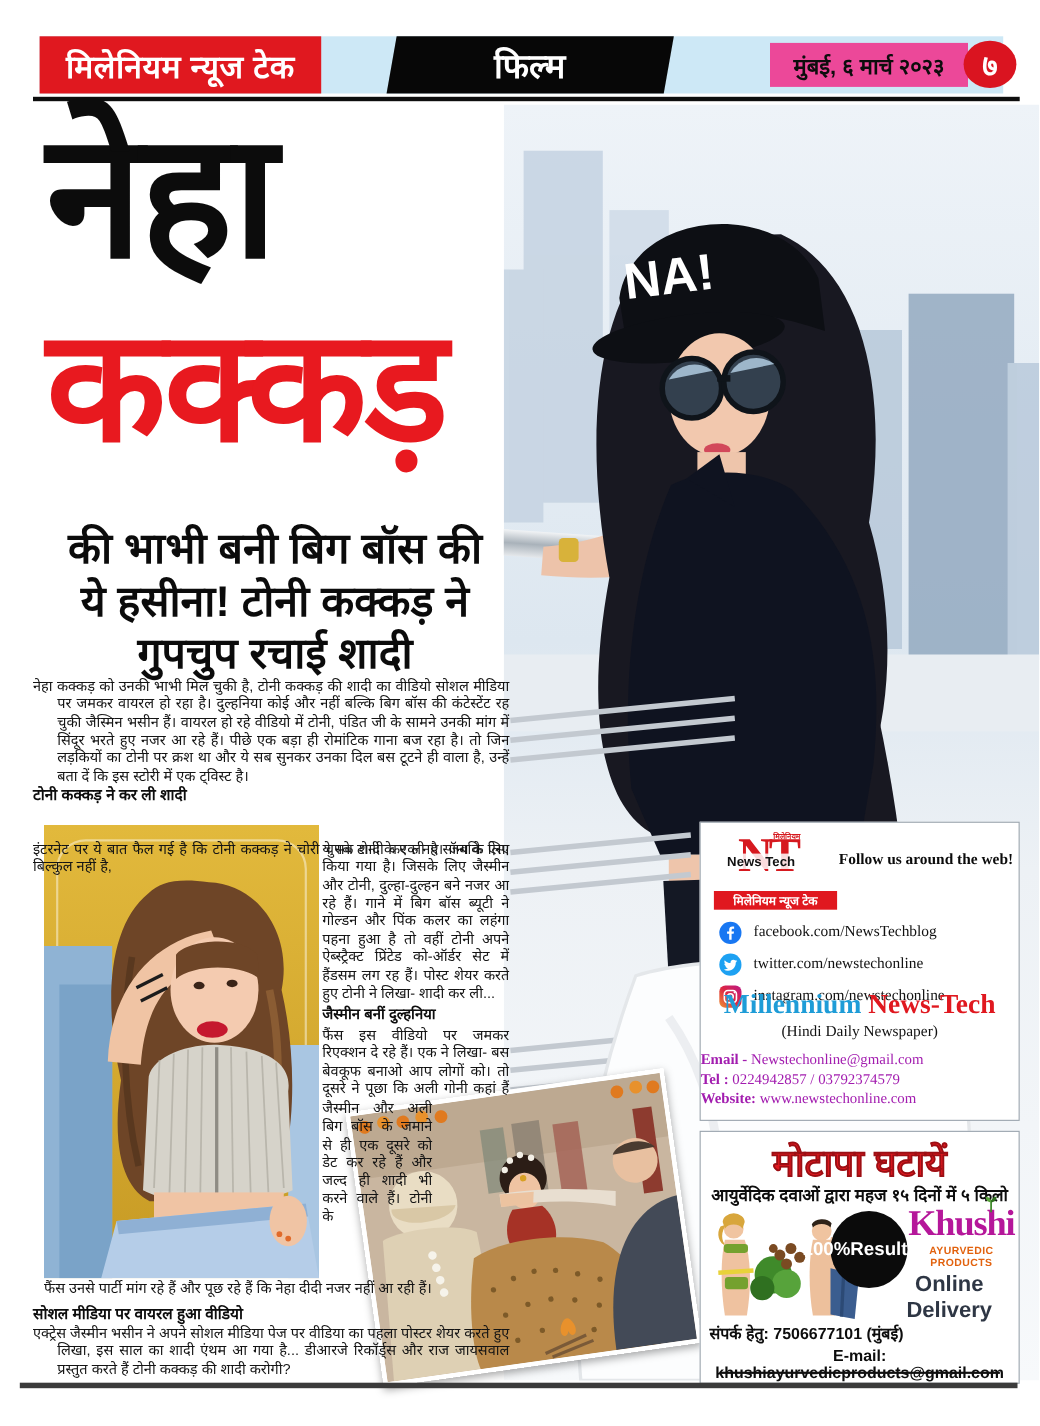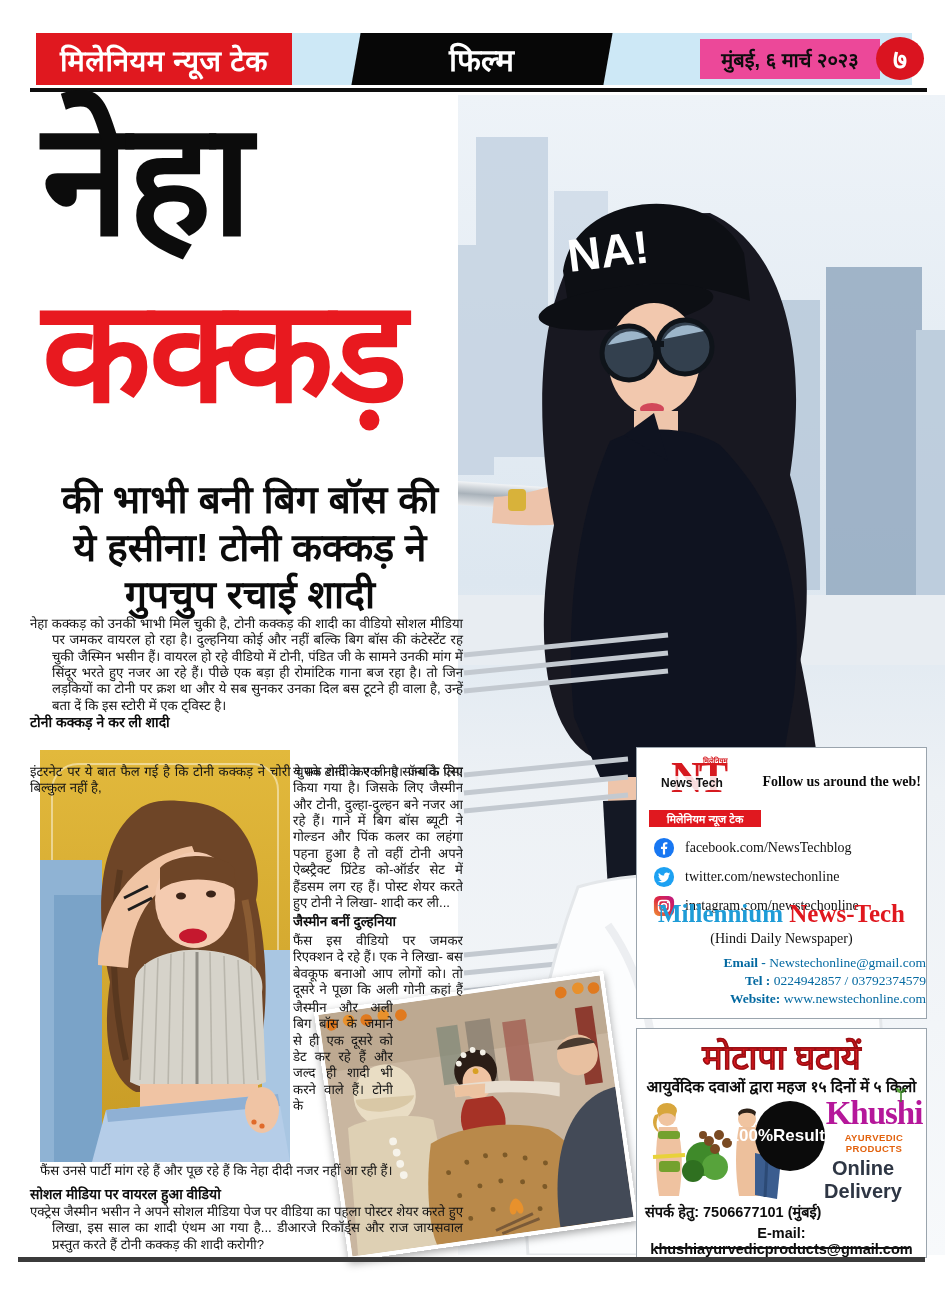--- a/index.html
+++ b/index.html
@@ -74,22 +74,22 @@
   .follow { position:absolute; left:122px; top:26px; width:162px; text-align:right;
     font-family:"Liberation Serif", serif; font-weight:bold; font-size:14px; color:#0b0b0b; }
   .socrow { position:absolute; left:16px; height:24px; display:flex; align-items:center; gap:10px; }
   .socrow .url { font-family:"Liberation Serif", serif; font-size:14px; color:#111; }
   .soc-ic { width:22px; height:22px; flex:0 0 22px; }
   .mnt { position:absolute; left:0; top:152px; width:100%; text-align:center;
     font-family:"Liberation Serif", serif; font-weight:bold; font-size:25px; }
   .mnt .blue { color:#1e9cd7; } .mnt .red { color:#e0181f; }
   .tagline { position:absolute; left:0; top:183px; width:100%; text-align:center;
     font-family:"Liberation Serif", serif; font-size:14px; color:#111; }
-  .contact-ln { position:absolute; left:0; width:100%; text-align:right;
-    font-family:"Liberation Serif", serif; font-size:13.5px; color:#0369a1; }
+  .contact-ln { position:absolute; left:0; width:100%; text-align:left;
+    font-family:"Liberation Serif", serif; font-size:13.5px; color:#a21caf; }
   .contact-ln b { font-weight:bold; }
   .c1 { top:207px; } .c2 { top:225px; } .c3 { top:243px; }
 
   .ad-hl { position:absolute; left:0; top:4px; width:100%; text-align:center; color:#e0181f;
     font-weight:bold; font-size:34px; -webkit-text-stroke:0.6px #9b0f14; }
   .ad-sub { position:absolute; left:0; top:46px; width:100%; text-align:center; font-weight:bold;
     font-size:15.5px; color:#0d0d0d; }
   .ad-collage { position:absolute; left:6px; top:72px; width:140px; height:100px; }
   .ad-badge { position:absolute; left:118px; top:72px; width:70px; height:70px; background:#0b0b0b;
     border-radius:50%; display:flex; flex-direction:row; align-items:center; justify-content:flex-end;

